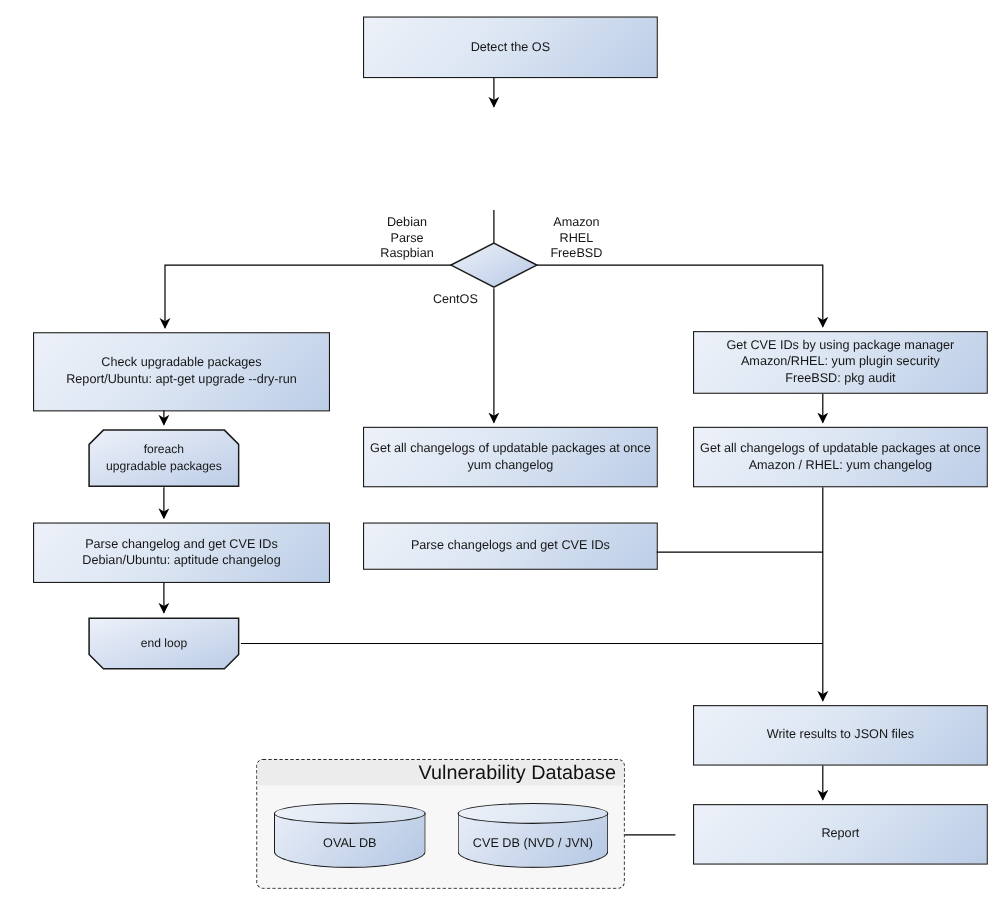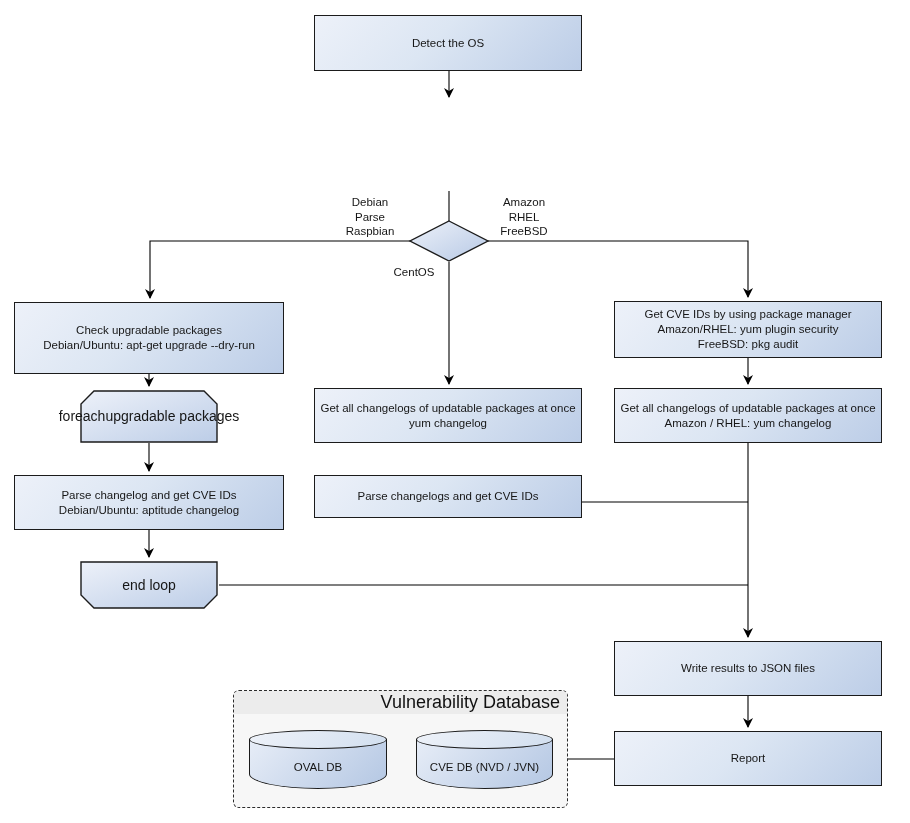--- a/index.html
+++ b/index.html
@@ -4,27 +4,27 @@
 <style>
   html,body{margin:0;padding:0;background:#ffffff;}
   body{font-family:"Liberation Sans","DejaVu Sans",sans-serif;color:#161616;}
   .canvas{position:relative;width:910px;height:823px;background:#fff;overflow:hidden;}
   .edges{position:absolute;left:0;top:0;width:910px;height:823px;}
   .box{
     position:absolute;box-sizing:border-box;
     border:1.4px solid #1b1b1b;
     background:linear-gradient(135deg,#edf1f9 0%,#dce6f3 45%,#bccde7 100%);
     display:flex;flex-direction:column;align-items:center;justify-content:center;
-    font-size:11.5px;line-height:15px;
+    font-size:11.5px;line-height:15px;margin-left:16px;
   }
   .ln{white-space:nowrap;}
   .loopnode{position:absolute;}
   .loopnode svg{position:absolute;left:0;top:0;width:100%;height:100%;display:block;}
-  .loopnode .lbl{position:absolute;left:0;top:0;right:0;bottom:0;display:flex;flex-direction:row;
-    align-items:center;justify-content:center;font-size:14px;line-height:15px;text-align:center;}
+  .loopnode .lbl{position:absolute;left:0;top:0;right:0;bottom:0;display:flex;flex-direction:column;
+    align-items:center;justify-content:center;font-size:11px;line-height:15px;text-align:center;}
   .edge-label{position:absolute;font-size:11.5px;line-height:14.5px;text-align:center;}
   .panel{position:absolute;box-sizing:border-box;border:1.4px dashed #2b2b2b;border-radius:6px;
     background:#f7f7f7;overflow:hidden;}
   .panel-header{height:23px;background:#ececec;display:flex;align-items:center;justify-content:flex-end;
     padding-right:7px;font-size:18px;color:#111;}
   .cyl{position:absolute;}
   .cyl-top{position:absolute;left:0;right:0;top:0;height:19px;border-radius:50%;
     border:1.4px solid #1b1b1b;background:linear-gradient(135deg,#eef2f9,#d2dfef);box-sizing:border-box;z-index:2;}
   .cyl-body{position:absolute;left:0;right:0;top:9px;bottom:0;box-sizing:border-box;
     border:1.4px solid #1b1b1b;border-top:none;
@@ -81,21 +81,21 @@
     <div>Amazon</div>
     <div>RHEL</div>
     <div>FreeBSD</div>
   </div>
   <div class="edge-label" style="left:386px;top:265px;width:56px">
     <div>CentOS</div>
   </div>
 
   <div class="box" style="left:14px;top:302px;width:270px;height:72px">
     <span class="ln">Check upgradable packages</span>
-    <span class="ln">Debian/Ubuntu: apt-get upgrade --dry-run</span>
+    <span class="ln">Report/Ubuntu: apt-get upgrade --dry-run</span>
   </div>
 
   <div class="loopnode" style="left:80px;top:390px;width:138px;height:53px">
     <svg viewBox="0 0 138 53" preserveAspectRatio="none">
       <defs>
         <linearGradient id="gradLoop1" x1="0" y1="0" x2="1" y2="1">
           <stop offset="0" stop-color="#edf1f9"></stop>
             <stop offset="1" stop-color="#bccde7"></stop>
         </linearGradient>
       </defs>

